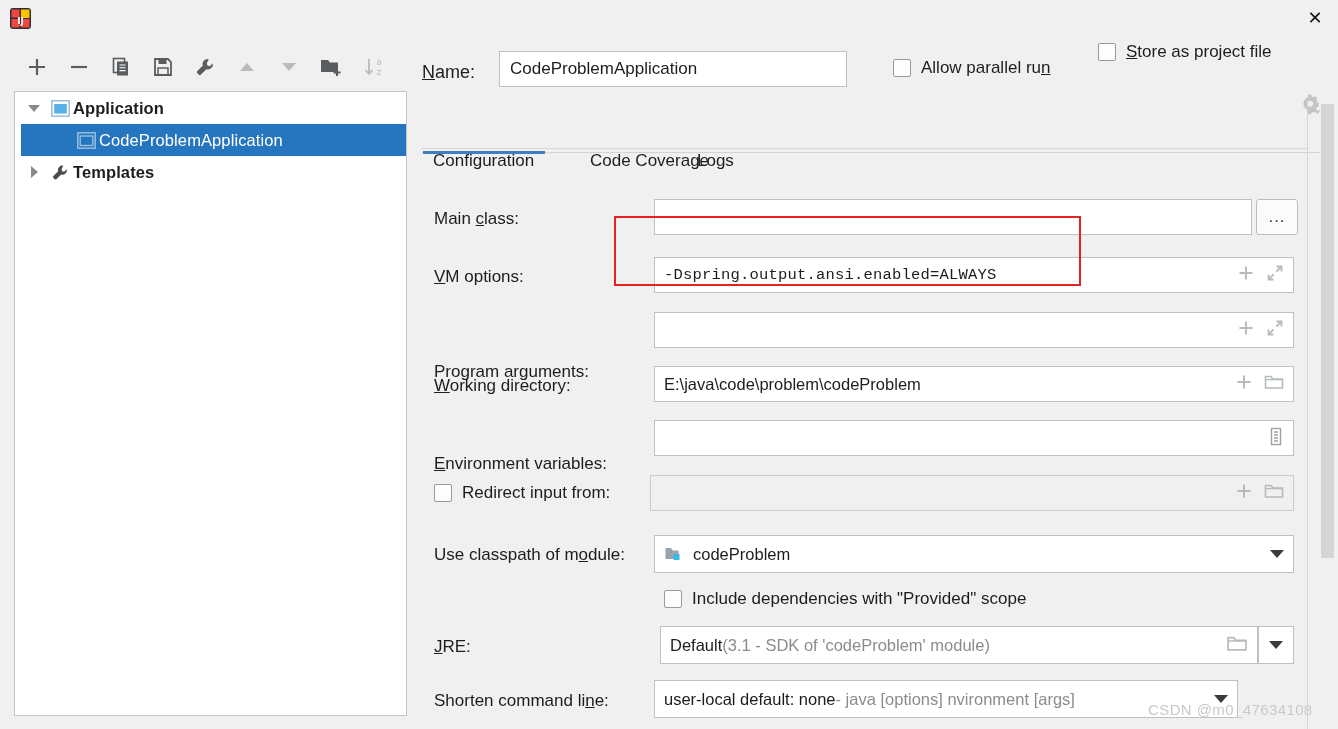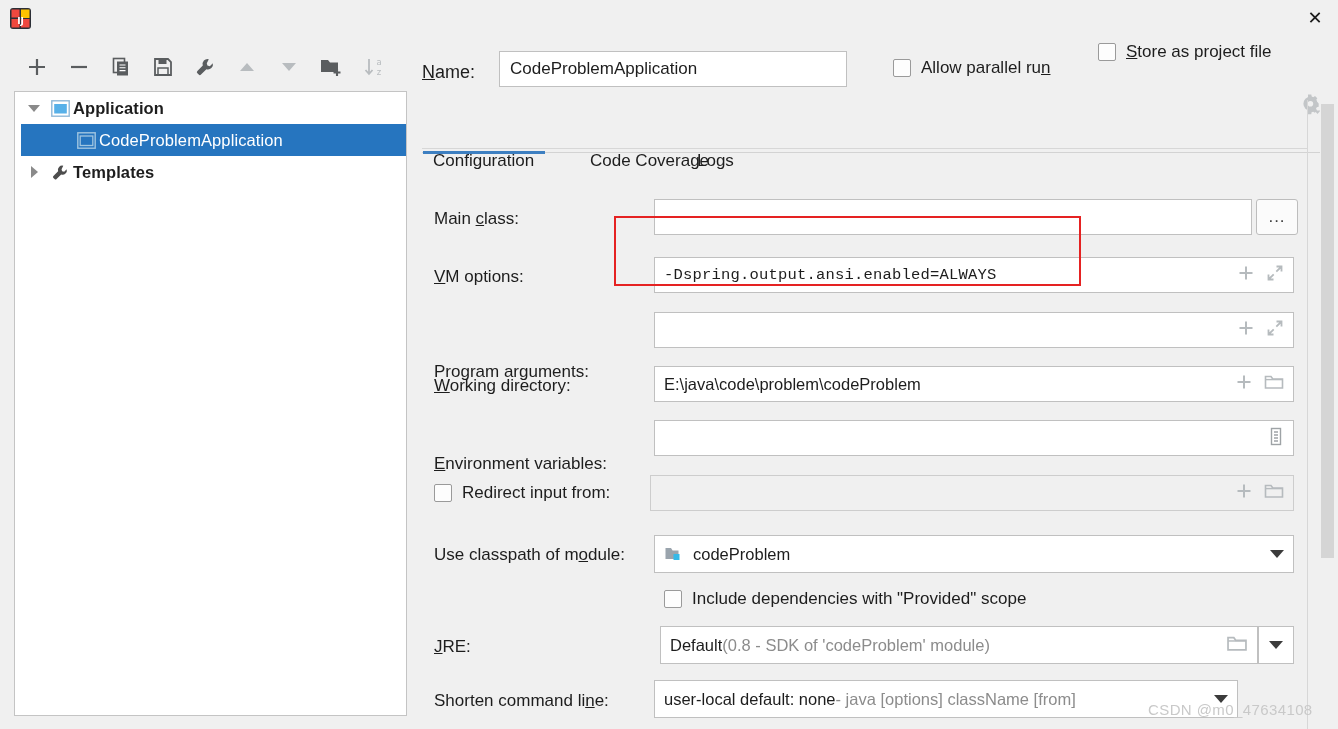--- a/index.html
+++ b/index.html
@@ -505,40 +505,40 @@
 
       <div class="chk-wrap" style="left:252px; top:430px;">
         <span class="chkbox"></span>
         <span>Include dependencies with "Provided" scope</span>
       </div>
 
       <div class="row" style="top:467px;">
         <div class="f-label" style="left:22px; top:11px;"><span class="u">J</span>RE:</div>
         <div class="f-field" style="left:248px; top:0px; width:598px; height:38px;">
           <span class="val">Default</span>
-          <span class="val gray" style="padding-left:0;"> (0.8 - SDK of 'codeProblem' module)</span>
+          <span class="val gray" style="padding-left:0;"> (3.1 - SDK of 'codeProblem' module)</span>
           <span class="inline-icons">
             <span>
               <svg width="22" height="19" viewBox="0 0 20 18">
                 <path d="M1.5 3.5H7L8.8 6H18.5V15H1.5Z" fill="none" stroke="#b6bbbe" stroke-width="1.6"></path>
                 <path d="M1.5 6.6H18.5" stroke="#b6bbbe" stroke-width="1.4"></path>
               </svg>
             </span>
           </span>
         </div>
         <div class="f-field" style="left:846px; top:0px; width:36px; height:38px; justify-content:center;">
           <span class="combo-arrow"></span>
         </div>
       </div>
 
       <div class="row" style="top:521px;">
         <div class="f-label" style="left:22px; top:11px;">Shorten command li<span class="u">n</span>e:</div>
         <div class="f-field" style="left:242px; top:0px; width:584px; height:38px;">
           <span class="val">user-local default: none</span>
-          <span class="val gray" style="padding-left:0;"> - java [options] className [from]</span>
+          <span class="val gray" style="padding-left:0;"> - java [options] nvironment [args]</span>
           <span class="inline-icons">
             <span class="combo-arrow"></span>
           </span>
         </div>
       </div>
 
     </div>
   </div>
 
   <div id="pane-border-top"></div>

